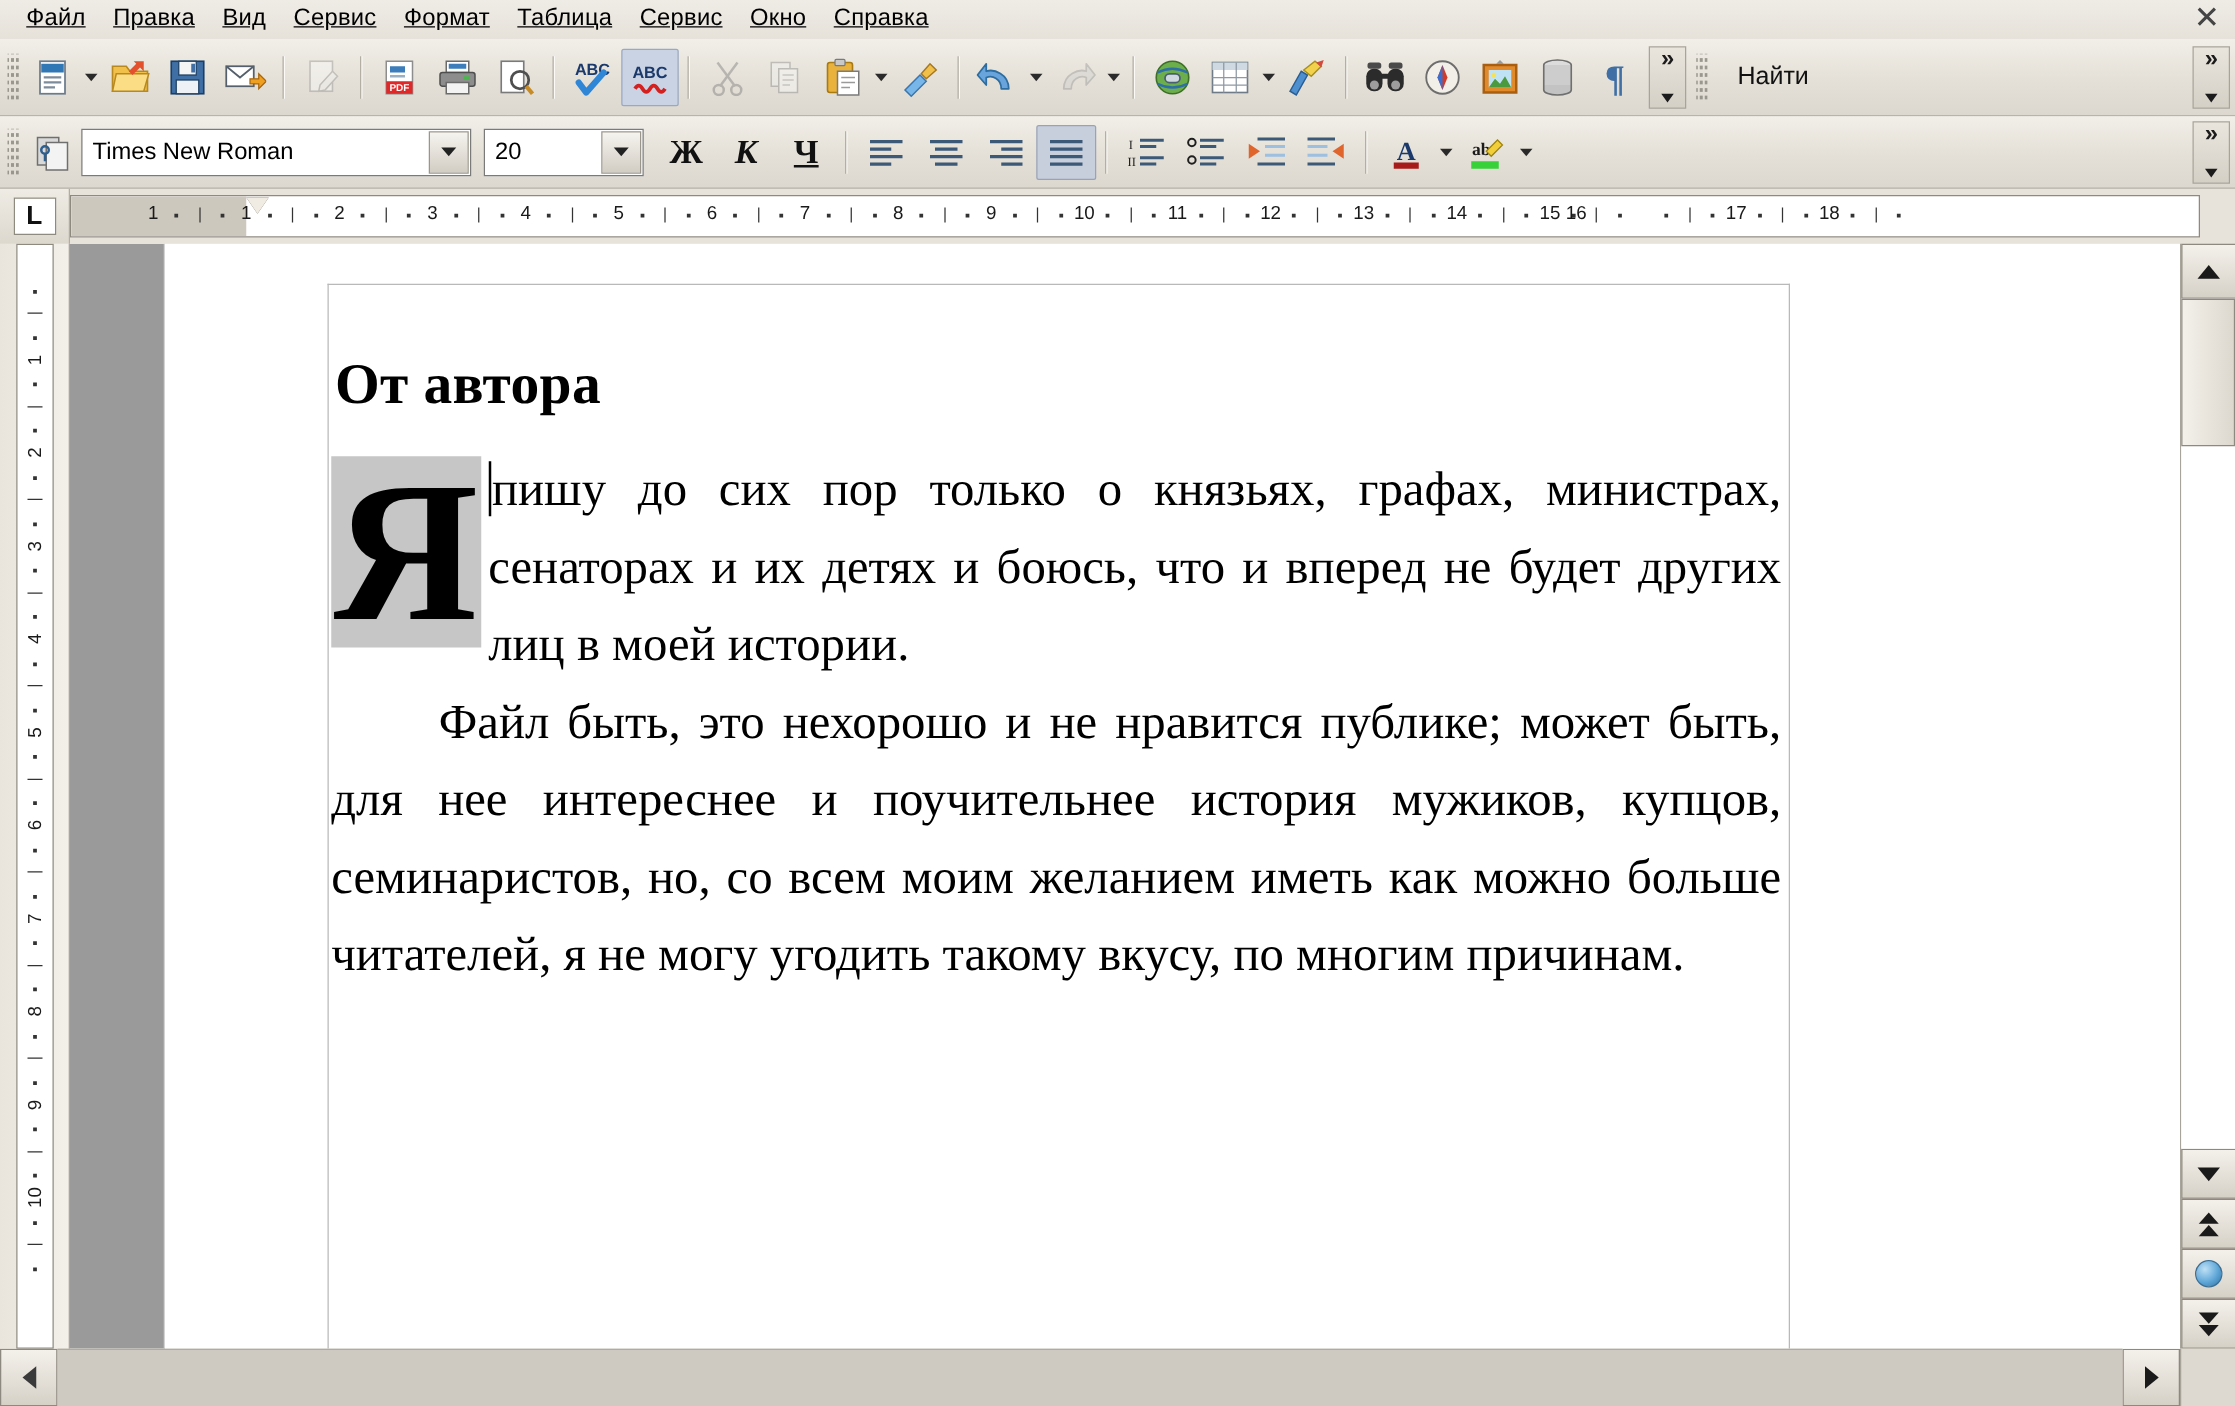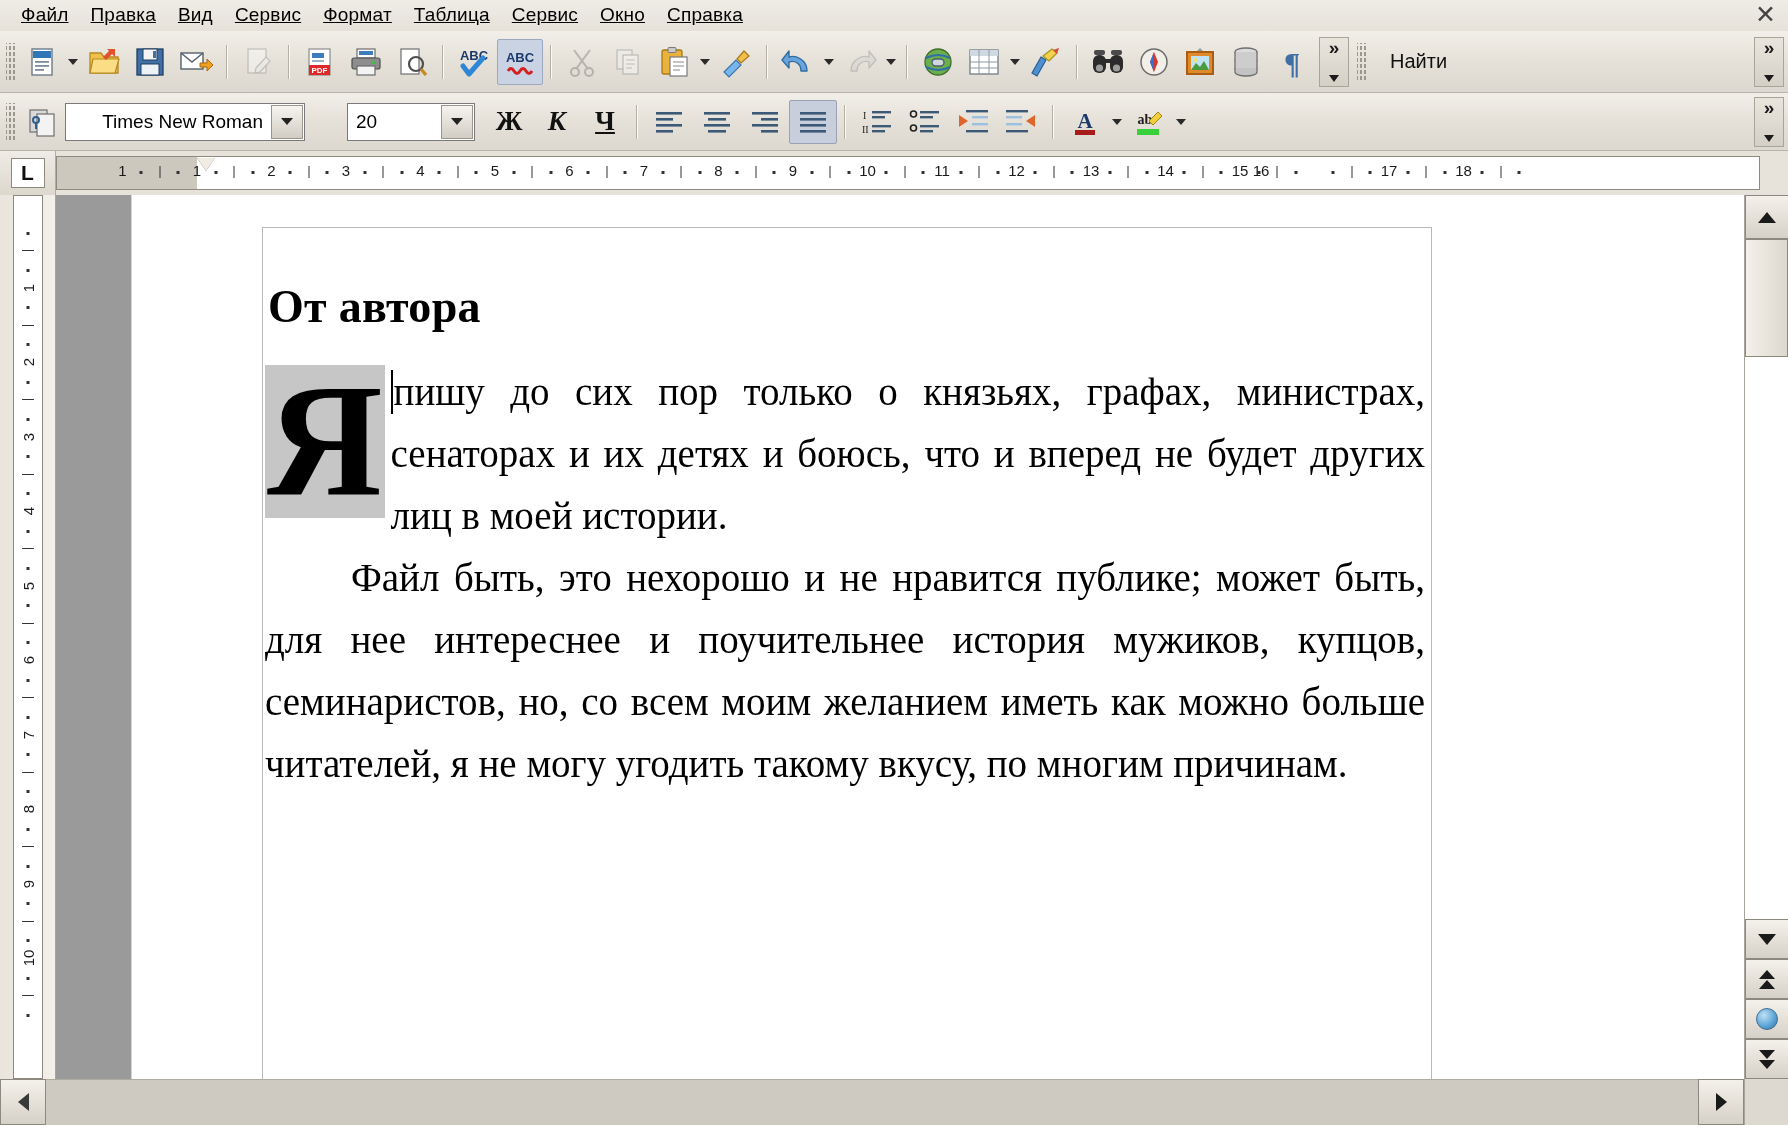--- a/index.html
+++ b/index.html
@@ -129,22 +129,22 @@
     background: linear-gradient(to bottom,#f6f4f0,#d2cdc3);
     border: 1px solid #9b968c;
     display: flex; align-items: center; justify-content: center;
     flex: 0 0 32px;
   }
   .combo .arrow i {
     width:0;height:0;border-left:6px solid transparent;border-right:6px solid transparent;
     border-top:7px solid #222;
   }
   .combo-style { width: 280px; }
-  .combo-font  { width: 240px; text-align: right; }
-  .combo-size  { width: 128px; margin-left: 32px; }
+  .combo-font  { width: 312px; }
+  .combo-size  { width: 128px; }
 
   .fbtn {
     width: 48px; height: 44px;
     display:flex;align-items:center;justify-content:center;
     font-size: 27px; color:#111;
     border: 1px solid transparent; border-radius: 2px;
     flex: 0 0 auto;
   }
   .fbtn.active { background:#c7cfdc; border:1px solid #9aa3b6; }
   .fbtn.bold { font-weight: bold; font-family:"Liberation Serif",serif; }

